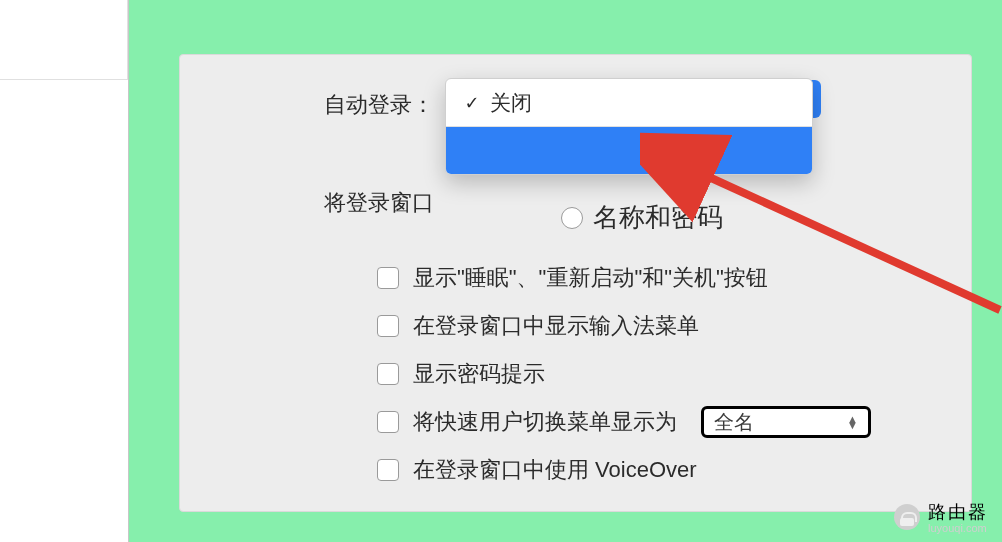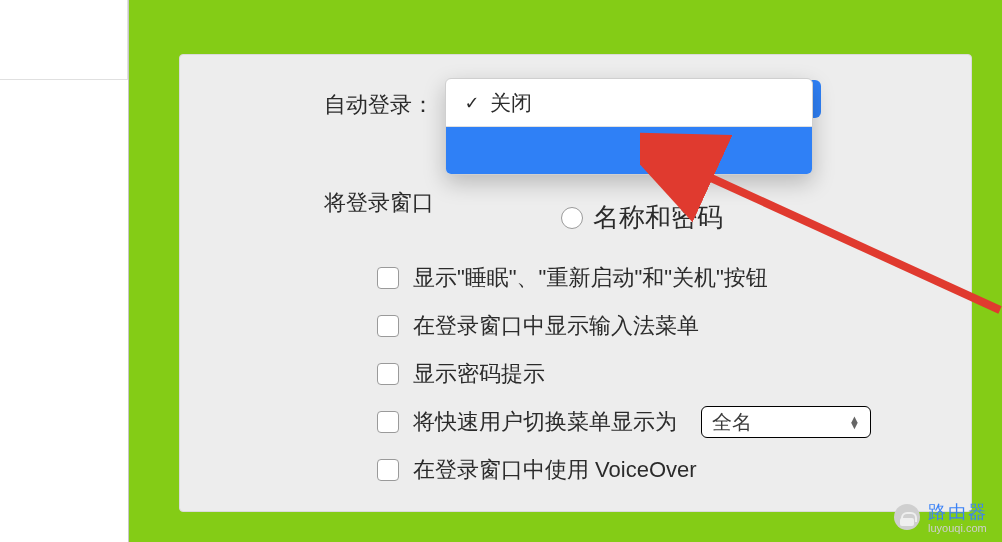--- a/index.html
+++ b/index.html
@@ -1,21 +1,21 @@
 <!DOCTYPE html>
 <html><head>
   <meta charset="utf-8">
   <style>
     * { margin:0; padding:0; box-sizing:border-box; }
     html,body { width:1002px; height:542px; font-family:-apple-system,"Helvetica Neue",Arial,"PingFang SC","Hiragino Sans GB","Microsoft YaHei",sans-serif; background:#fff; }
     .window { position:relative; width:1002px; height:542px; overflow:hidden; }
     .side-col { position:absolute; left:0; top:0; width:128px; height:542px; background:#fff; }
     .side-tile { position:absolute; left:0; top:0; width:128px; height:80px; background:#fff; border:1px solid #e0e0e0; border-top:none; border-left:none; }
     .divider-v { position:absolute; left:128px; top:0; width:1px; height:542px; background:#c7c7c7; }
-    .panel { position:absolute; left:129px; top:0; right:0; bottom:0; background:#84cc16; padding:22px 30px 30px 30px; font-size:20px; color:#2b2b2b; }
+    .panel { position:absolute; left:129px; top:0; right:0; bottom:0; background:#86efac; padding:22px 30px 30px 30px; font-size:20px; color:#2b2b2b; }
 
     .panel-inner { position:absolute; left:50px; top:54px; right:30px; bottom:30px; background:#ededed; border:1px solid #dadada; border-radius:4px; }
 
     .row1 { position:absolute; left:195px; top:90px; display:flex; align-items:center; }
     .lbl1 { font-size:22px; color:#2b2b2b; }
     .row2 { position:absolute; left:195px; top:156px; display:flex; align-items:center;margin-top:32px; }
     .lbl2 { font-size:22px; color:#2b2b2b; }
 
     .dropdown { position:absolute; left:316px; top:78px; width:368px; background:#fff; border:1px solid #cfcfcf; border-radius:6px; box-shadow:0 8px 22px rgba(0,0,0,.22); overflow:hidden; }
     .dd-row { height:47px; display:flex; align-items:center; padding:0 14px 0 16px; font-size:21px; color:#2b2b2b; cursor:default; position:relative; }
@@ -25,29 +25,29 @@
     .dd-row.hover { background:#2f80f6; color:#fff; }
     .dd-hover-text { filter:blur(2px); letter-spacing:2px; font-weight:bold; }
     .arrow-cap { position:absolute; left:672px; top:80px; width:20px; height:38px; background:#2f80f6; border-top-right-radius:6px; border-bottom-right-radius:6px; }
 
     .radio-row { position:absolute; left:432px; top:200px; display:flex; align-items:center; font-size:26px; }
     .radio { width:22px; height:22px; border-radius:50%; border:1px solid #9a9a9a; background:#fff; margin-right:10px; position:relative; }
 
     .opts { position:absolute; left:248px; top:254px; right:40px; }
     .opt { display:flex; align-items:center; height:48px; font-size:22px; }
     .cb { width:22px; height:22px; border:1px solid #9a9a9a; border-radius:4px; background:#fff; margin-right:14px; }
-    .sel { margin-left:24px; width:170px; height:32px; border:1px solid #000000; border-radius:6px; background:#fff; display:flex; align-items:center; justify-content:space-between; padding:0 10px; font-size:20px; color:#3a3a3a; }
+    .sel { margin-left:24px; width:170px; height:32px; border:3px solid #000000; border-radius:6px; background:#fff; display:flex; align-items:center; justify-content:space-between; padding:0 10px; font-size:20px; color:#3a3a3a; }
     .sel-caret { display:flex; flex-direction:column; line-height:6px; font-size:11px; color:#666; }
 
     .pointer { position:absolute; pointer-events:none; }
     .watermark { position:absolute; right:14px; bottom:8px; display:flex; align-items:center; color:#c8c8c8; font-size:14px; gap:8px; }
     .wm-icon { width:26px; height:26px; border-radius:50%; background:#cfcfcf; position:relative; }
     .wm-icon::before { content:""; position:absolute; left:7px; top:8px; width:12px; height:8px; border:2px solid #efefef; border-bottom:none; border-radius:6px 6px 0 0; }
     .wm-icon::after { content:""; position:absolute; left:6px; top:14px; width:14px; height:8px; background:#efefef; border-radius:2px; }
-    .wm-txt1 { font-size:18px; letter-spacing:2px; color:#3b82f6; }
+    .wm-txt1 { font-size:18px; letter-spacing:2px; color:#000000; }
     .wm-txt2 { font-size:11px; color:#cfcfcf; margin-top:-2px; }
   </style>
 </head>
 <body>
 
 <div class="window">
   <div class="side-col">
     <div class="side-tile"></div>
   </div>
   <div class="divider-v"></div>

